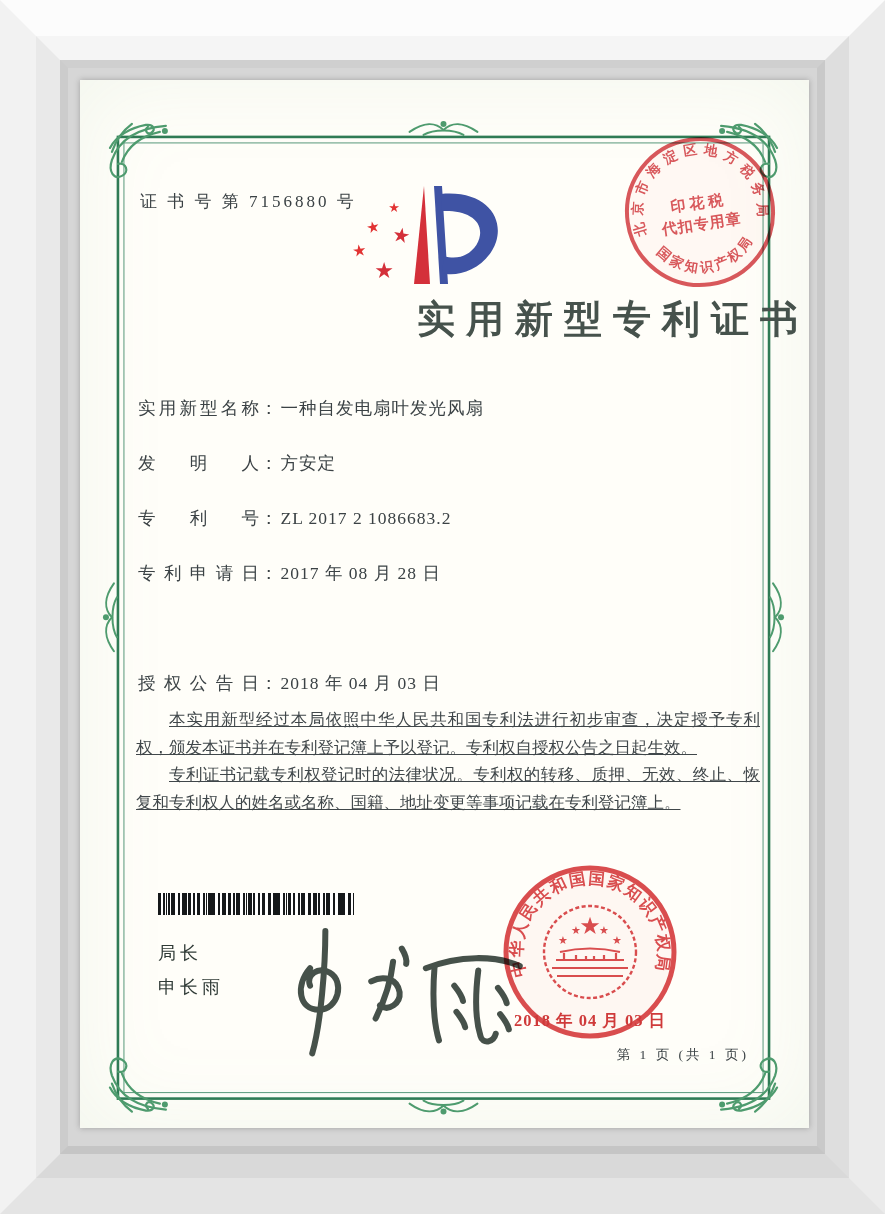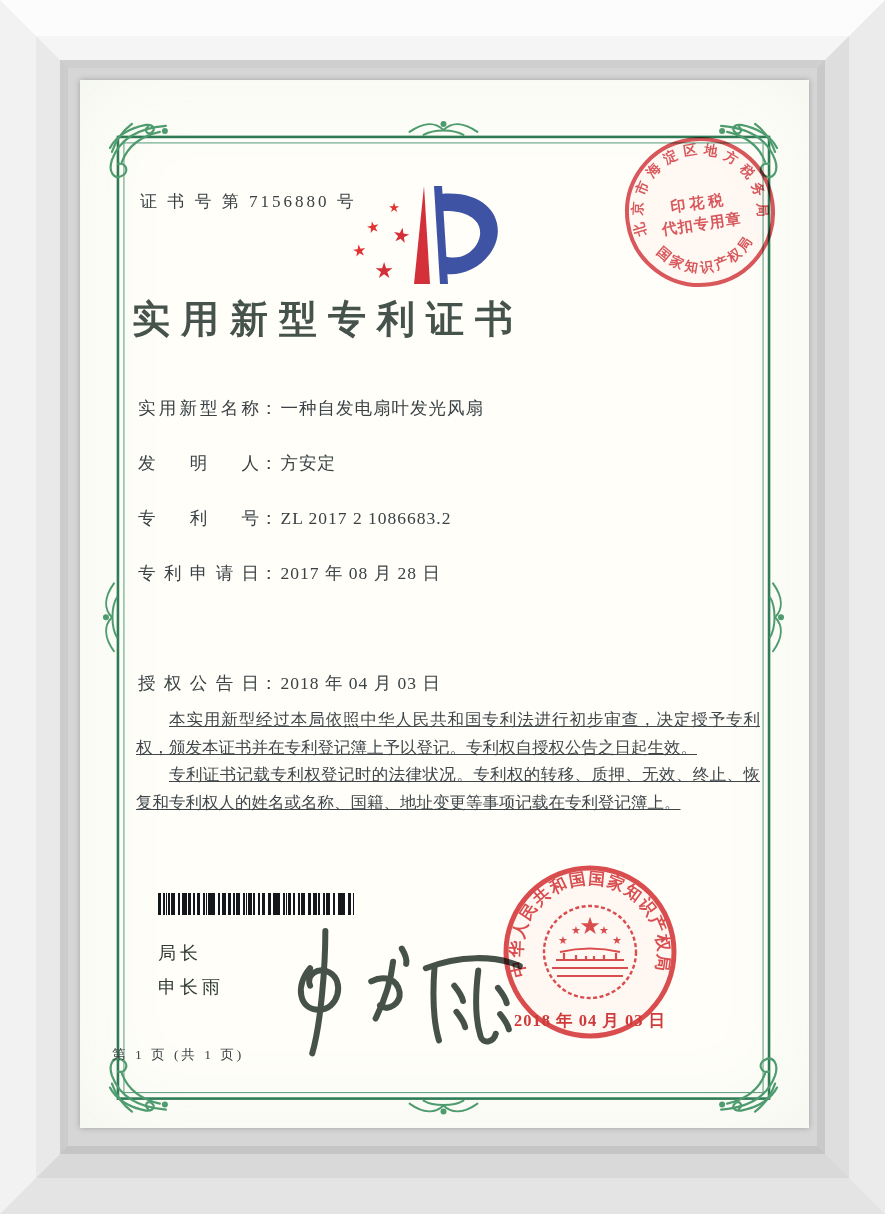--- a/index.html
+++ b/index.html
@@ -20,42 +20,42 @@
     background:#fffef9;box-shadow:0 0 6px rgba(0,0,0,.25), inset 0 0 90px rgba(130,180,140,.10);}
   .paper *{box-sizing:border-box;}
   .abs{position:absolute;}
   
   .orn{position:absolute;inset:0;pointer-events:none;}
   
   .cert-no{left:60px;top:110px;font-size:17px;letter-spacing:3px;color:#3a4144;}
   .logo{left:248px;top:100px;width:204px;height:120px;}
   .tax-seal{left:532px;top:44px;width:176px;height:176px;transform:rotate(-8deg);
     mix-blend-mode:multiply;opacity:.92;}
-  .title{left:16px;right:0;top:214px;text-align:left;font-size:38px;font-weight:700;
+  .title{left:0;right:0;top:214px;text-align:right;font-size:38px;font-weight:700;
     letter-spacing:11px;color:#46524c;padding-left:36px;}
   .frow{left:58px;right:40px;font-size:17.5px;color:#3b4245;letter-spacing:1px;}
   .flabel{display:inline-block;width:122px;text-align:justify;text-align-last:justify;font-family:Liberation Mono, monospace;}
   .fval{margin-left:2px;}
   .paras{left:56px;width:624px;top:626px;font-size:16.5px;line-height:27.5px;
     color:#40474a;text-align:justify;text-decoration:underline;}
   .paras p{margin:0;text-indent:2em;}
   .barcode{left:78px;top:813px;width:196px;height:22px;background-color:#fff;
     background-image:
       repeating-linear-gradient(90deg,#15181a 0 2px,rgba(0,0,0,0) 2px 5px),
       repeating-linear-gradient(90deg,#15181a 0 1px,rgba(0,0,0,0) 1px 8px),
       repeating-linear-gradient(90deg,#15181a 0 3px,rgba(0,0,0,0) 3px 13px);}
   .officer{left:78px;top:856px;font-family:Liberation Sans, sans-serif;
     font-size:18px;color:#2f3a36;letter-spacing:4px;line-height:34px;}
   .sig{left:182px;top:838px;width:284px;height:142px;}
   .office-seal{left:413px;top:775px;width:194px;height:194px;
     mix-blend-mode:multiply;opacity:.9;}
   .seal-date{left:408px;top:930px;width:204px;text-align:center;color:#cf3a3a;
     font-size:16.5px;font-weight:700;letter-spacing:1px;}
-  .footer{left:0;right:60px;top:966px;text-align:left;font-size:13.5px;
-    letter-spacing:3px;color:#3c4346;padding-left:32px;}
+  .footer{left:0;right:60px;top:966px;text-align:right;font-size:13.5px;
+    letter-spacing:3px;color:#3c4346;}
 </style>
 </head>
 <body>
 
 <div class="frame-a">
 <div class="frame-b">
 <div class="frame-c">
 
   <div class="paper">
 

